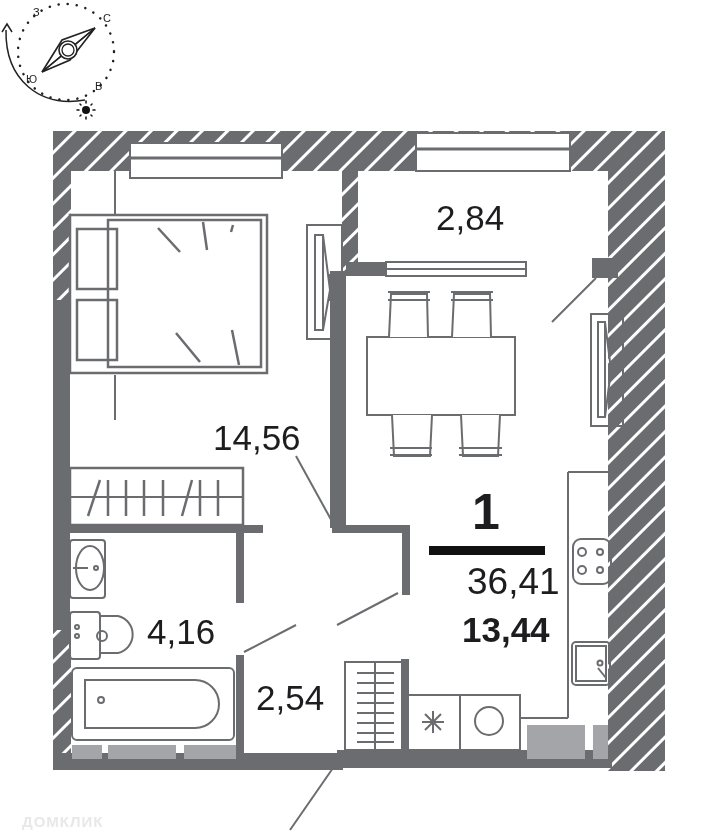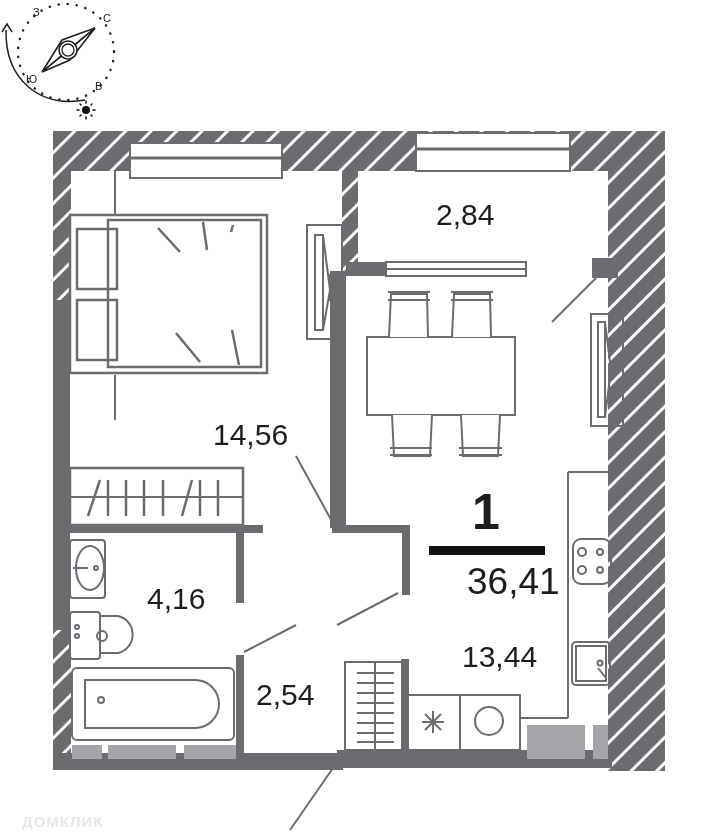--- a/index.html
+++ b/index.html
@@ -1,18 +1,18 @@
 <!DOCTYPE html>
 <html><head>
 <meta charset="utf-8">
 <style>
   html,body{margin:0;padding:0;background:#fff;}
   body{width:720px;height:840px;position:relative;overflow:hidden;font-family:"Liberation Sans",sans-serif;}
   svg{position:absolute;left:0;top:0;}
-  .lbl{position:absolute;color:#1d1d1f;font-family:"Liberation Sans",sans-serif;font-size:30px;line-height:1;white-space:nowrap;}
+  .lbl{position:absolute;color:#1d1d1f;font-family:"Liberation Sans",sans-serif;font-size:35px;line-height:1;white-space:nowrap;}
   .compass-letter{position:absolute;font-size:11px;color:#222;font-family:"Liberation Sans",sans-serif;}
   .watermark{position:absolute;left:22px;bottom:10px;color:#e8e8e8;font-size:15px;font-weight:bold;letter-spacing:1px;}
 </style>
 </head>
 <body>
 
 <svg width="720" height="840" viewBox="0 0 720 840">
   <defs>
     <pattern id="hatch" patternUnits="userSpaceOnUse" width="18" height="18" patternTransform="rotate(45)">
       <rect width="18" height="18" fill="#6b6c70"></rect>
@@ -175,20 +175,20 @@
   <rect x="429" y="546" width="116" height="9" fill="#111"></rect>
 </svg>
 
 <span class="compass-letter" style="left:33px;top:6px;">З</span>
 <span class="compass-letter" style="left:103px;top:12px;">С</span>
 <span class="compass-letter" style="left:26px;top:73px;">Ю</span>
 <span class="compass-letter" style="left:95px;top:80px;">В</span>
 
 <span class="lbl" style="left:436px;top:200px;">2,84</span>
 <span class="lbl" style="left:213px;top:420px;">14,56</span>
-<span class="lbl" style="left:147px;top:584px;">4,16</span>
+<span class="lbl" style="left:147px;top:614px;">4,16</span>
 <span class="lbl" style="left:256px;top:680px;">2,54</span>
-<span class="lbl" style="left:462px;top:642px;">13,44</span>
+<span class="lbl" style="left:462px;top:612px;font-weight:bold;">13,44</span>
 
 <span class="lbl" style="left:472px;top:487px;font-size:50px;font-weight:bold;">1</span>
 <span class="lbl" style="left:435px;top:563px;font-size:37px;margin-left:32px;">36,41</span>
 
 <span class="watermark">ДОМКЛИК</span>
 
 </body></html>

